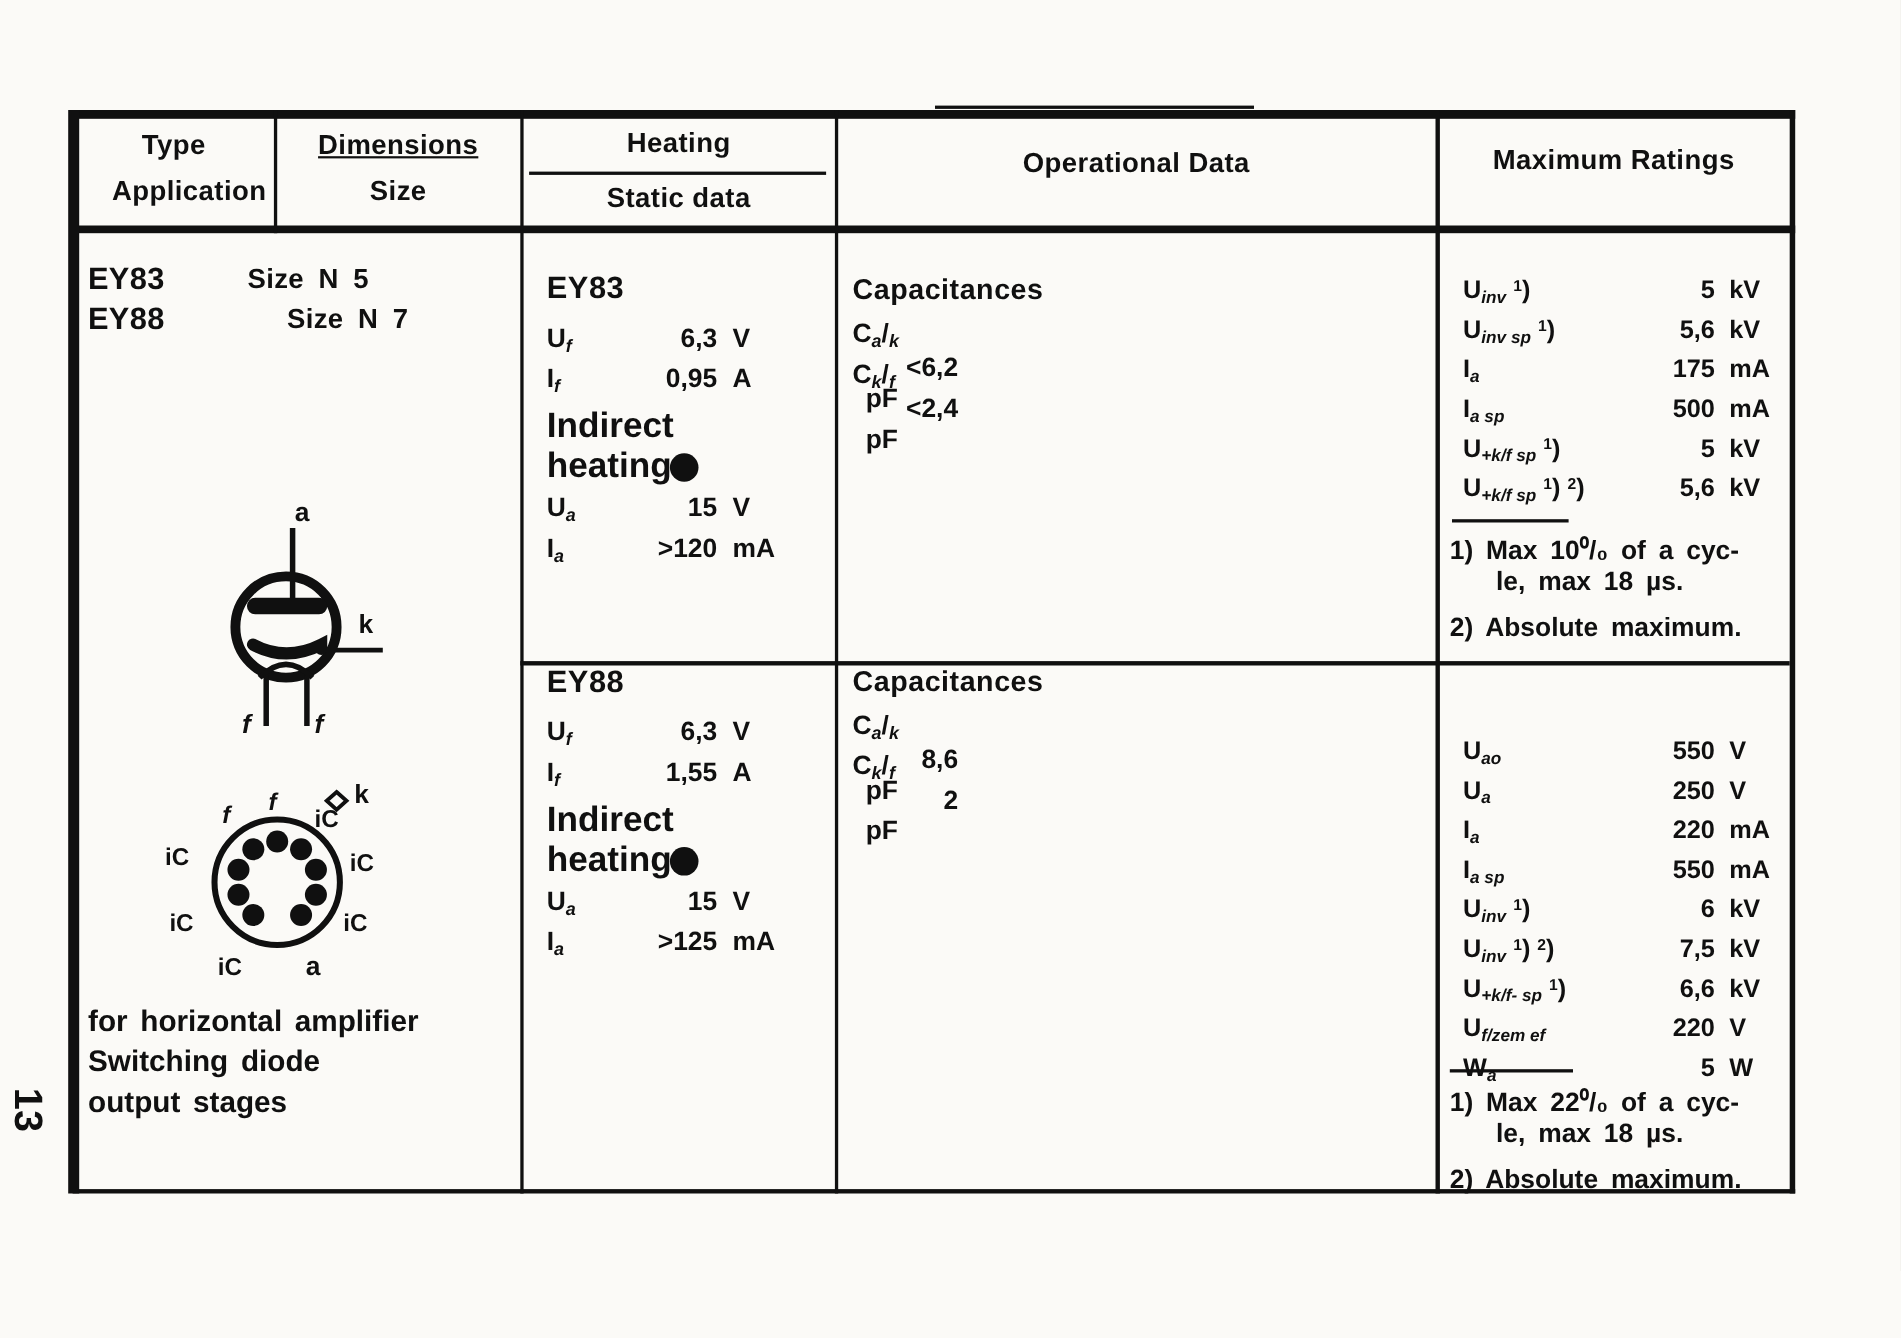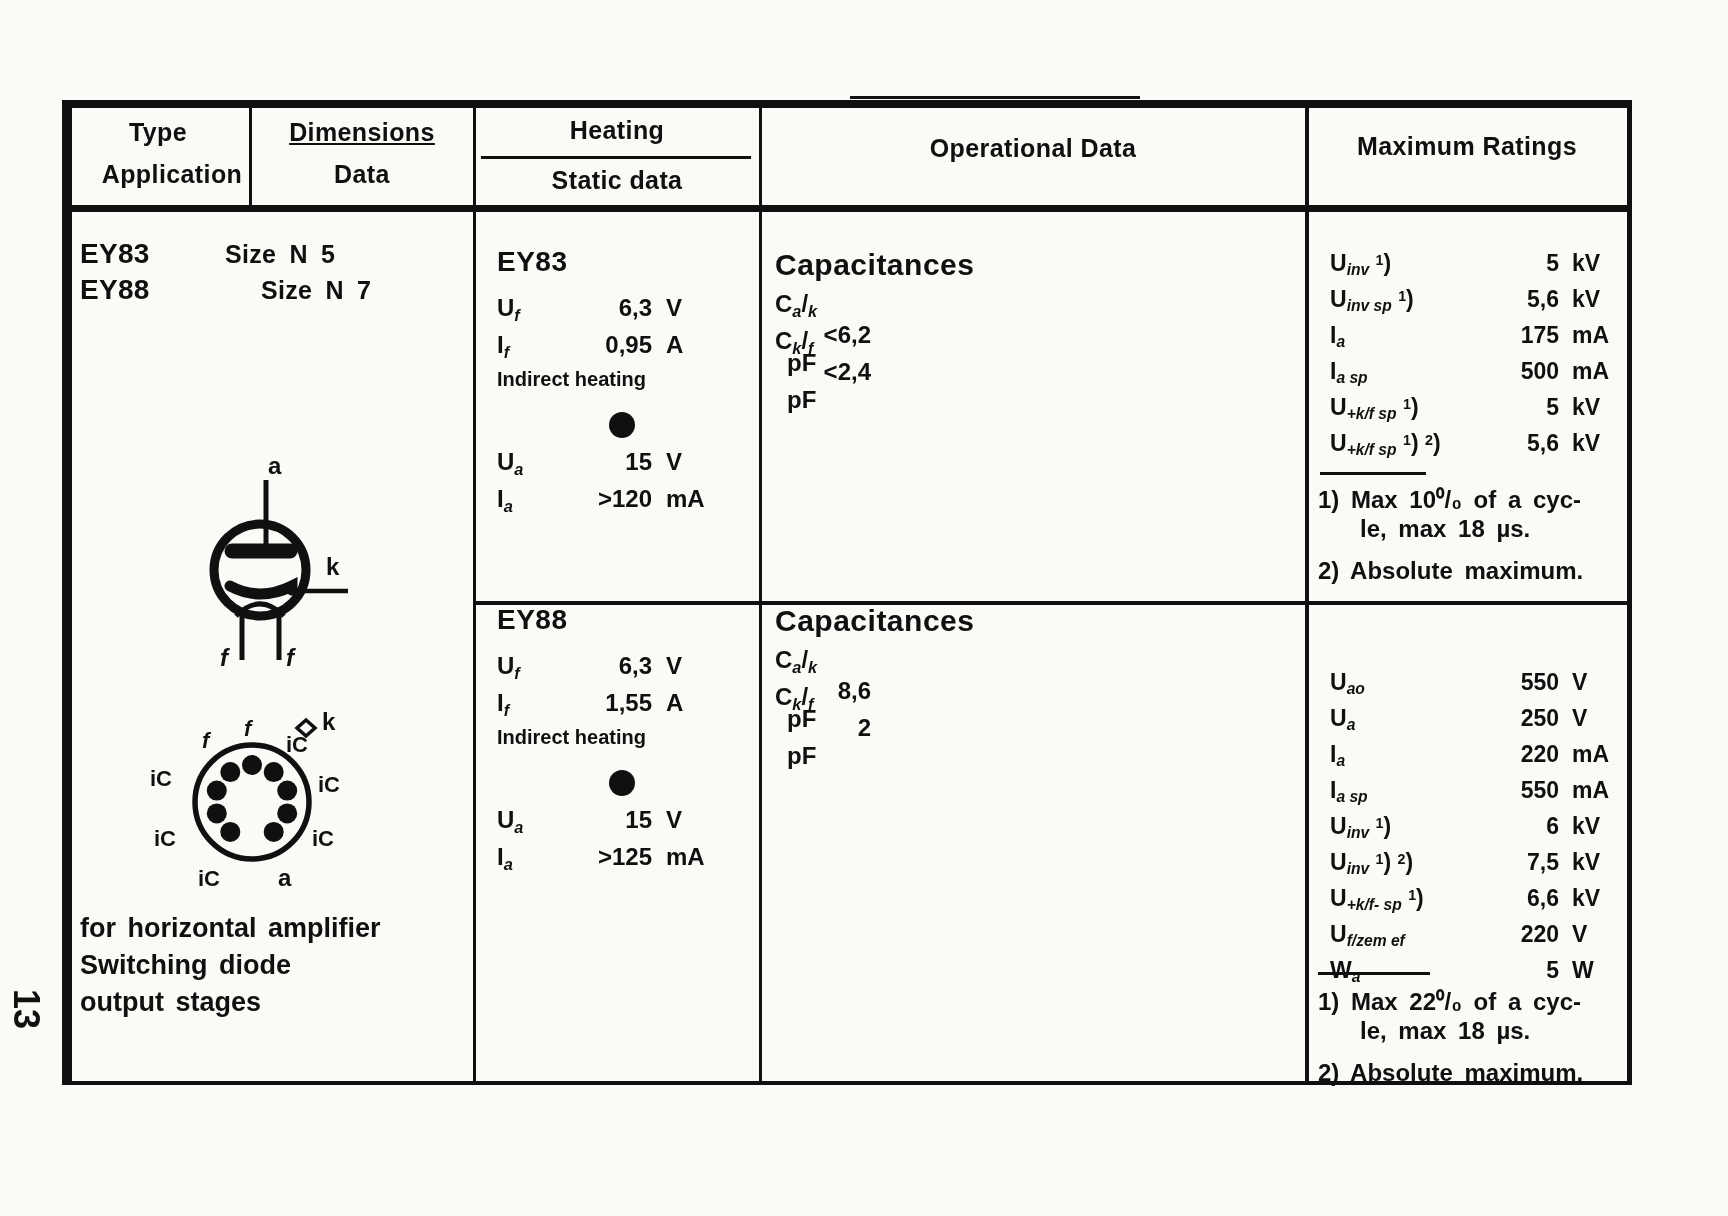--- a/index.html
+++ b/index.html
@@ -18,27 +18,27 @@
   .vrow{display:flex;align-items:baseline;font-weight:bold;white-space:nowrap;}
   .vlabel{flex:1 1 auto;white-space:nowrap;}
   .vvalue{text-align:right;}
   .vunit{text-align:left;}
   sub{font-size:.68em;font-style:italic;vertical-align:-.28em;letter-spacing:0;}
   sup{font-size:.62em;vertical-align:.45em;letter-spacing:0;}
   
   .c3 .vrow{height:37px;font-size:24px;}
   .c3 .vvalue{width:86px;}
   .c3 .vunit{width:56px;padding-left:14px;}
-  .c3 .note{height:38px;font-size:20px;font-weight:bold;}
+  .c3 .note{height:38px;font-size:32px;font-weight:bold;}
   .c3 .bullet{width:26px;height:26px;border-radius:50%;background:#101010;margin:6px 0 10px 112px;}
   
   .c4 .vrow{height:37px;font-size:24px;flex-direction:column;}
   .c4 .vvalue{width:96px;}
   .c4 .vunit{width:50px;padding-left:12px;}
-  .c4 .blk-title{font-size:30px;height:42px;}
+  .c4 .blk-title{font-size:26px;height:42px;}
   
   .c5 .vrow{height:36px;font-size:23px;}
   .c5 .vvalue{width:72px;}
   .c5 .vunit{width:50px;padding-left:13px;}
   .fnotes{position:absolute;width:312px;}
   .fnline{font-size:24px;font-weight:bold;height:33px;word-spacing:5px;white-space:nowrap;}
   .fnline.indent{padding-left:42px;}
   .fnline.gap{margin-top:9px;}
   .desc{position:absolute;left:80px;top:910px;}
   .desc .dline{font-size:27px;font-weight:bold;line-height:37px;word-spacing:4px;white-space:nowrap;}
@@ -61,21 +61,21 @@
   <div class="line" style="left:759px;top:100px;width:3px;height:985px;"></div>
   <div class="line" style="left:1305px;top:100px;width:4px;height:985px;"></div>
   <div class="line" style="left:481px;top:156px;width:270px;height:3px;"></div>
   <div class="line" style="left:473px;top:601px;width:1154px;height:4px;"></div>
   <div class="line" style="left:1320px;top:472px;width:106px;height:3px;"></div>
   <div class="line" style="left:1318px;top:972px;width:112px;height:3px;"></div>
 
   <div class="hline" style="left:66px;top:118px;width:184px;">Type</div>
   <div class="hline" style="left:80px;top:160px;width:184px;">Application</div>
   <div class="hline" style="left:250px;top:118px;width:224px;text-decoration:underline;">Dimensions</div>
-  <div class="hline" style="left:250px;top:160px;width:224px;">Data</div>
+  <div class="hline" style="left:250px;top:160px;width:224px;">Size</div>
   <div class="hline" style="left:474px;top:116px;width:286px;">Heating</div>
   <div class="hline" style="left:474px;top:166px;width:286px;">Static data</div>
   <div class="hline" style="left:760px;top:134px;width:546px;">Operational Data</div>
   <div class="hline" style="left:1306px;top:132px;width:322px;">Maximum Ratings</div>
 
   <div class="txt" style="left:80px;top:238px;font-size:28px;">EY83</div>
   <div class="txt" style="left:225px;top:240px;font-size:25px;word-spacing:6px;">Size N 5</div>
   <div class="txt" style="left:80px;top:274px;font-size:28px;">EY88</div>
   <div class="txt" style="left:225px;top:276px;font-size:25px;word-spacing:6px;margin-left:36px;">Size N 7</div>
 

